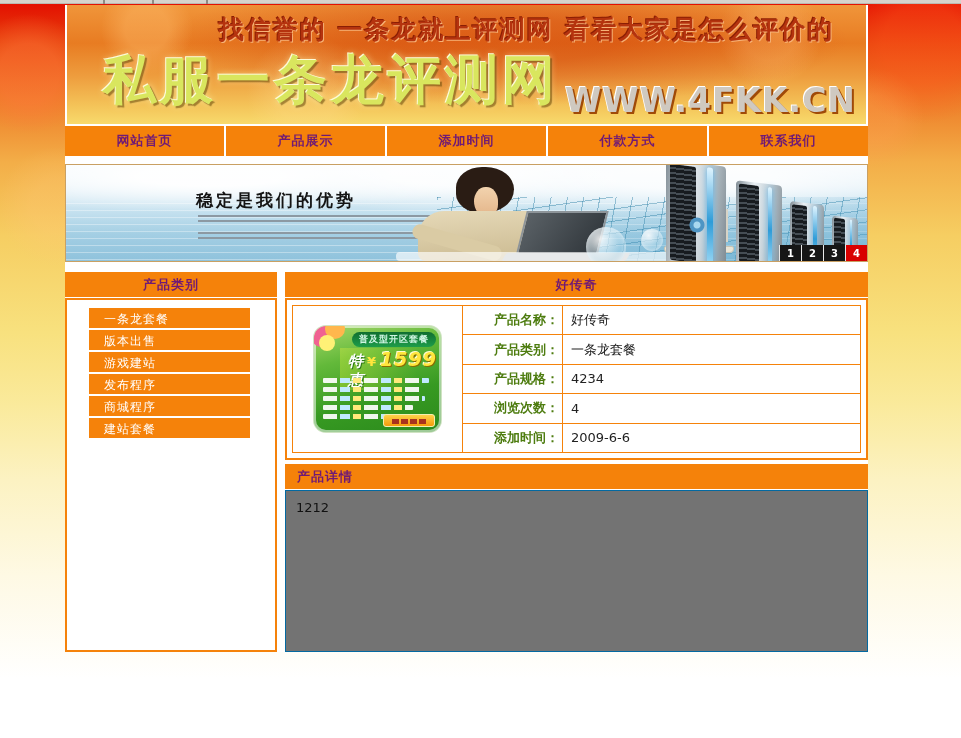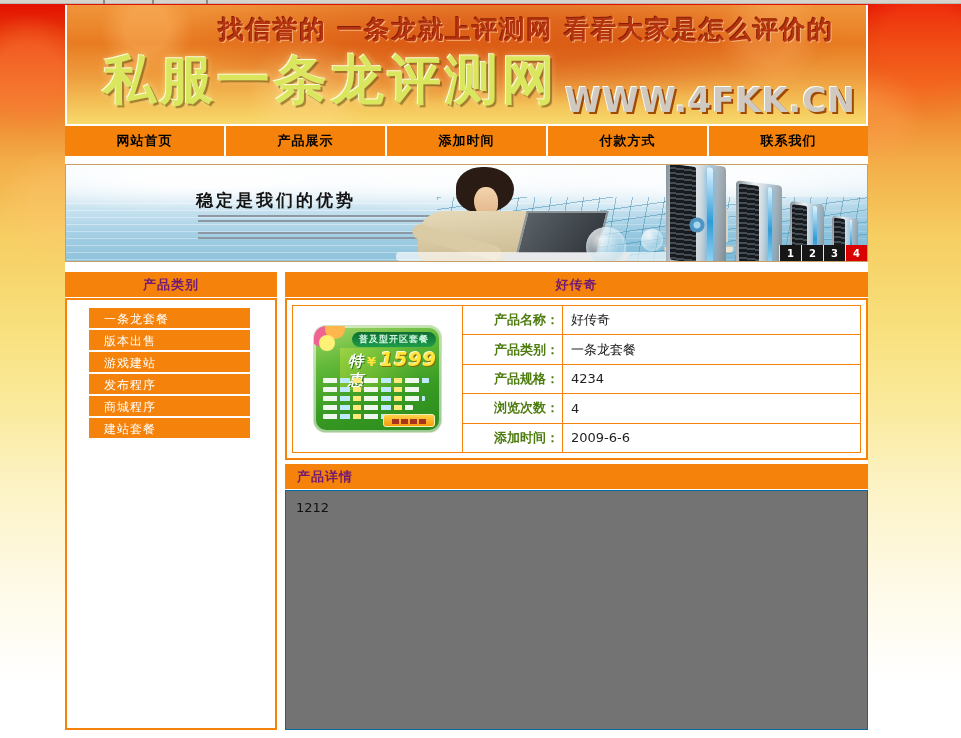--- a/index.html
+++ b/index.html
@@ -19,21 +19,21 @@
       radial-gradient(circle at 91% 16%, rgba(255,160,80,.35) 0 22px, transparent 50px),
       radial-gradient(circle at 6% 28%, rgba(255,200,120,.30) 0 26px, transparent 60px);
   }
   .top-strip {
     position:absolute; left:0; top:0; width:961px; height:4px; background:#D6D3CC;
     border-bottom:1px solid #BCB8B0;
   }
   .top-strip i { position:absolute; top:0; width:2px; height:4px; background:#8E8A82; }
 
   .site-col {
-    position:absolute; left:65px; top:5px; width:803px; height:725px;
+    position:absolute; left:65px; top:5px; width:803px; height:647px;
     background:#fff; display:flex; flex-direction:column;
   }
 
   
   .site-header {
     position:relative; height:119px; border-left:2px solid #fff; border-right:2px solid #fff;
     background:
       radial-gradient(ellipse at 55% 30%, rgba(205,55,5,.45) 0 18%, transparent 55%),
       radial-gradient(circle at 10% 20%, rgba(255,190,110,.40) 0 22px, transparent 46px),
       radial-gradient(circle at 88% 25%, rgba(255,190,110,.35) 0 26px, transparent 52px),
@@ -54,21 +54,21 @@
   .site-url {
     position:absolute; right:10px; bottom:4px; font-size:33px; font-weight:bold;
     letter-spacing:1px; color:#CFC9C0; white-space:nowrap;
     text-shadow:2px 2px 0 #A04A08,-1px -1px 0 #FFFFFF;
   }
 
   
   .nav { display:flex; height:30px; margin-top:2px; background:#F5820A; }
   .nav-item {
     flex:1; display:flex; align-items:center; justify-content:center;
-    color:#000000; font-size:13px; font-weight:bold; letter-spacing:1px;
+    color:#701a75; font-size:13px; font-weight:bold; letter-spacing:1px;
     border-right:2px solid #fff; cursor:pointer;
   }
   .nav-item:last-child { border-right:none; }
 
   
   .banner {
     position:relative; margin-top:8px; height:98px; border:1px solid #C9A063; overflow:hidden;
     background:linear-gradient(180deg,#F7FBFD 0%,#E6F2F9 22%,#C5E1EF 48%,#A4CFE4 72%,#8FC2DC 100%);
   }
   .clouds {

